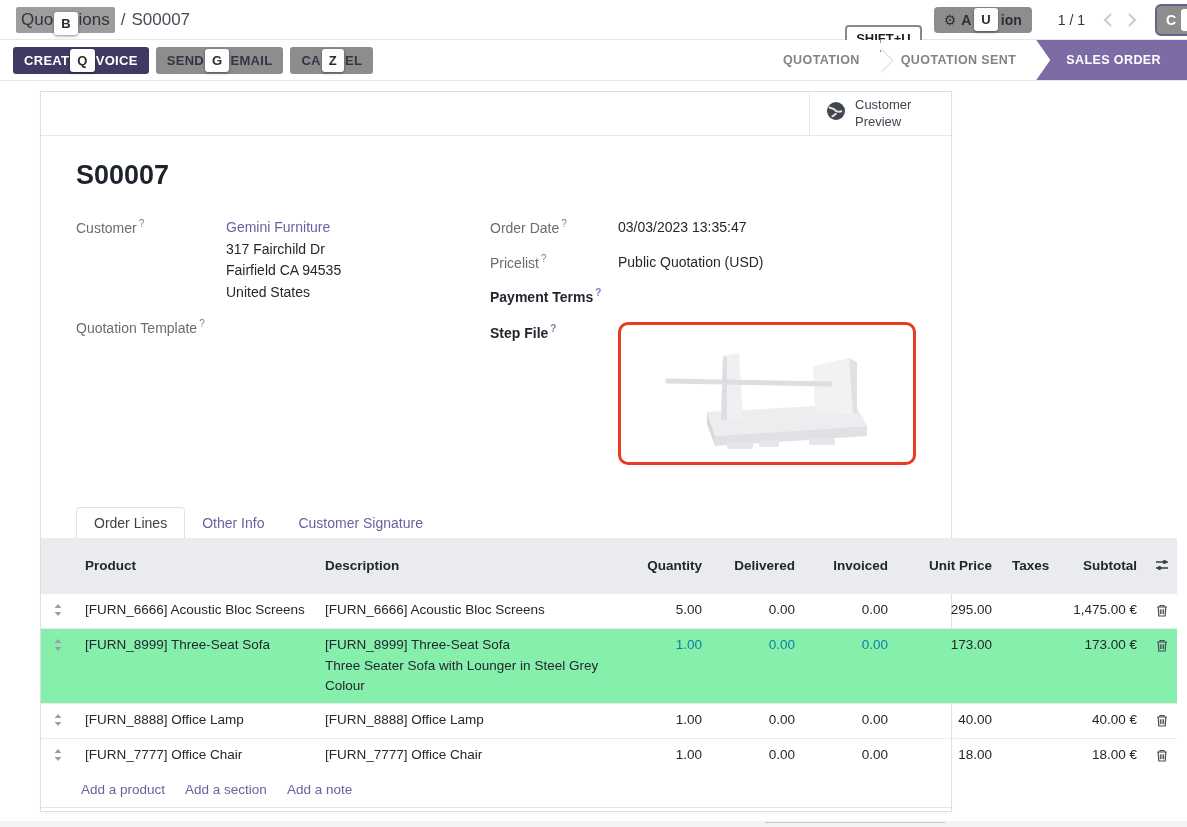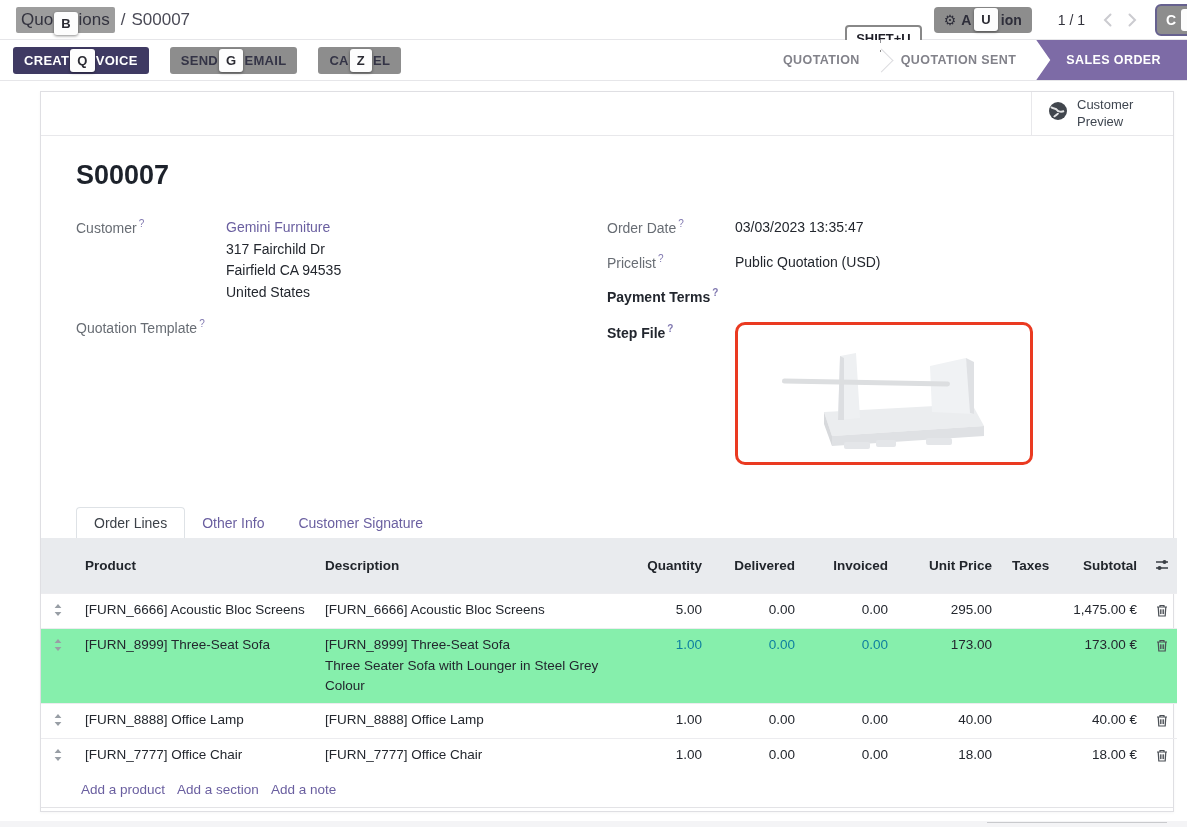--- a/index.html
+++ b/index.html
@@ -25,36 +25,36 @@
   .pg-arrows { display:flex; gap:16px; margin:0 6px; }
   .pg-arrows svg { display:block; }
   .cut-btn { background:#8d8d8d; border:2px solid #66618f; border-radius:6px; height:32px;
     width:60px; display:flex; align-items:center; padding-left:9px; color:#fff;
     font-weight:700; font-size:14px; margin-right:-28px; gap:5px; }
   .cut-badge { background:#fdfdfd; width:18px; height:22px; border-radius:3px; display:inline-block; }
 
   
   .actionbar { height:41px; display:flex; align-items:center; justify-content:space-between;
     border-bottom:1px solid #e6e6e9; background:#fff; padding-left:13px; }
-  .ab-left { display:flex; align-items:center; gap:21px; }
+  .ab-left { display:flex; align-items:center; gap:7px; }
   .btn { border:none; border-radius:3px; font-size:13px; font-weight:700; letter-spacing:.3px;
     padding:6px 11px; display:inline-flex; align-items:center; cursor:pointer;
     font-family:"Liberation Sans", sans-serif; }
   .btn-primary { background:#3f3a63; color:#fff; }
   .btn-hinted  { background:#8d8d8d; color:#343446; }
   .statusbar { display:flex; align-items:stretch; height:40px; margin-right:-18px; }
   .step { display:flex; align-items:center; padding:0 20px; font-size:12.5px; font-weight:700;
     letter-spacing:.4px; color:#82828a; background:#fff; }
   .chev { width:17px; height:17px; border-top:1px solid #dcdcdf; border-right:1px solid #dcdcdf;
     transform:rotate(45deg); align-self:center; margin:0 -9px 0 -7px; }
   .step-active { background:#7d6ba6; color:#fff; padding:0 44px 0 30px;
     clip-path:polygon(0 0, 14px 50%, 0 100%, 100% 100%, 100% 0); }
 
   
-  .sheet { margin:10px 0 0 40px; width:1134px; height:721px; background:#fff;
+  .sheet { margin:10px 0 0 40px; width:912px; height:721px; background:#fff;
     border:1px solid #dfdfe3; box-shadow:0 1px 3px rgba(0,0,0,.04); }
   .sheet-head { height:44px; border-bottom:1px solid #e8e8eb; display:flex;
     justify-content:flex-end; }
   .preview-btn { border-left:1px solid #e8e8eb; width:142px; display:flex; align-items:center;
     gap:9px; padding-left:16px; font-size:13px; color:#3f4650; line-height:1.25; cursor:pointer; }
   .title { font-size:27px; font-weight:700; color:#1d222b; margin:24px 0 26px 35px; }
 
   .fields { display:grid; grid-template-columns:1fr 1fr; padding:0 35px; }
   .frow { display:flex; margin-bottom:13px; }
   .flabel { width:150px; flex:none; font-size:14px; color:#686d74; padding-top:1px; }
@@ -78,21 +78,21 @@
   table { width:100%; border-collapse:collapse; font-size:13.5px; table-layout:fixed; }
   thead th { background:#e9ebee; font-weight:700; color:#22262c; padding:20px 10px;
     text-align:left; white-space:nowrap; overflow:hidden; }
   th.num, td.num { text-align:right; }
   tbody td { padding:8px 10px; border-top:1px solid #ececef; vertical-align:top;
     color:#23272e; }
   tbody tr.alt td { background:#86efac; }
   td.hl { color:#0e7f9f; }
   .handle-cell, .icon-cell { text-align:center; padding:10px 4px 8px; }
   .desc2 { margin-top:4px; line-height:1.45; }
-  .links-row { display:flex; gap:12px; padding:9px 0 10px 40px; border-bottom:1px solid #e3e3e6;
+  .links-row { display:flex; gap:20px; padding:9px 0 10px 40px; border-bottom:1px solid #e3e3e6;
     font-size:13.5px; }
 
   
   .bottom-row { display:flex; justify-content:space-between; padding:14px 6px 0 40px; }
   .terms { color:#aeb2b8; font-size:13.5px; padding-top:18px; }
   .totals { width:180px; border-top:1px solid #c9cacd; padding-top:9px; display:flex;
     justify-content:space-between; align-items:baseline; }
   .totals .tlabel { font-size:13.5px; color:#3a3f46; }
   .totals .tamount { font-size:17px; font-weight:700; color:#15181d; }
   .bottom-strip { height:15px; background:#f4f4f6; width:1187px; margin-top:9px; }

